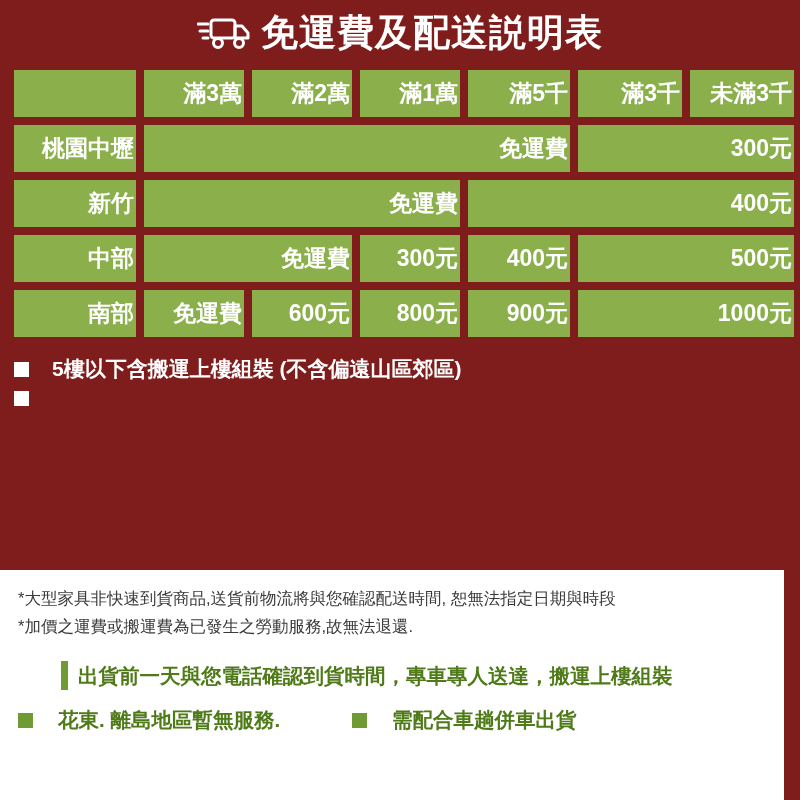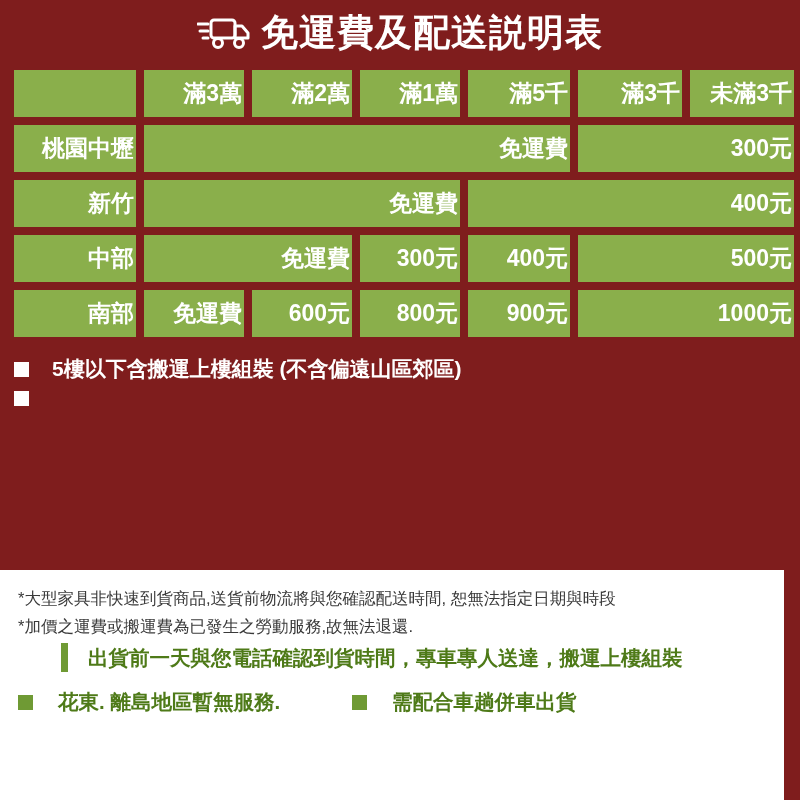--- a/index.html
+++ b/index.html
@@ -95,22 +95,22 @@
   }
   .fineprint {
     color: #3a3a3a;
     font-size: 16.5px;
     line-height: 1.55;
     margin-bottom: 2px;
   }
   .green-block {
     display: flex;
     align-items: stretch;
-    gap: 20px;
-    margin-top: 4px;
+    gap: 10px;
+    margin-top: 22px;
     padding-left: 43px;
   }
   .vbar {
     width: 7px;
     background: #6f9a34;
     flex: 0 0 auto;
   }
   .green-lines {
     color: #4e7a18;
     font-size: 20.5px;

